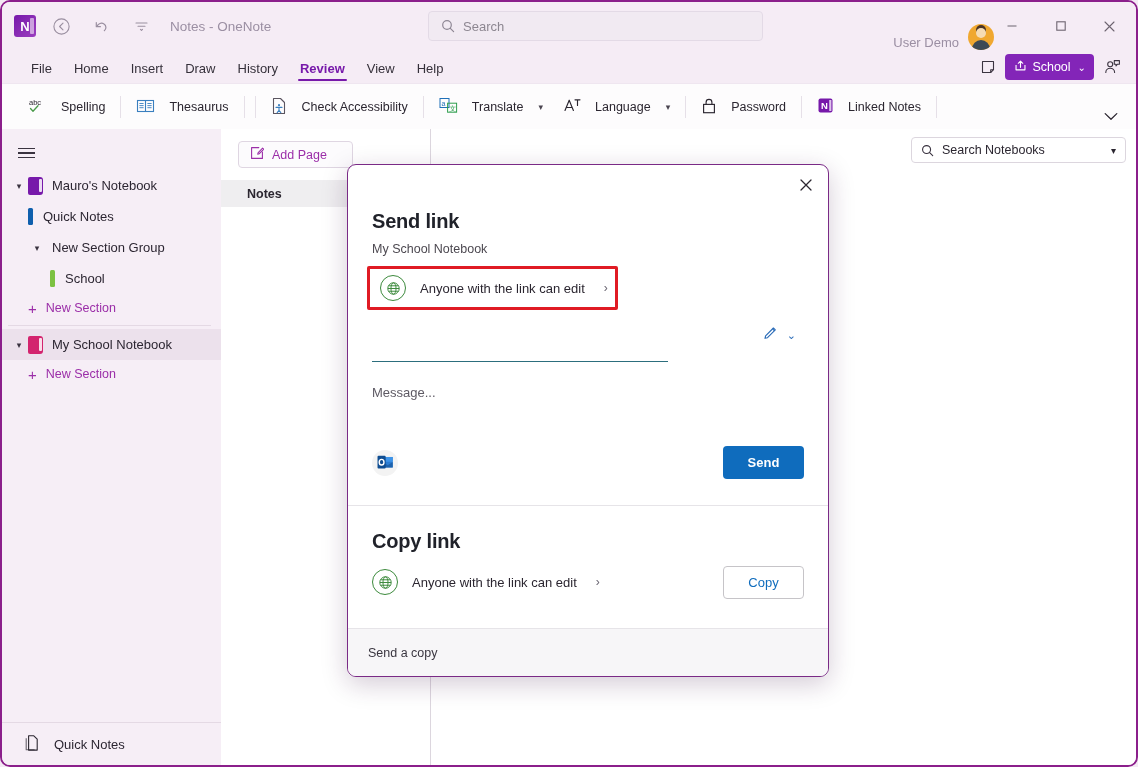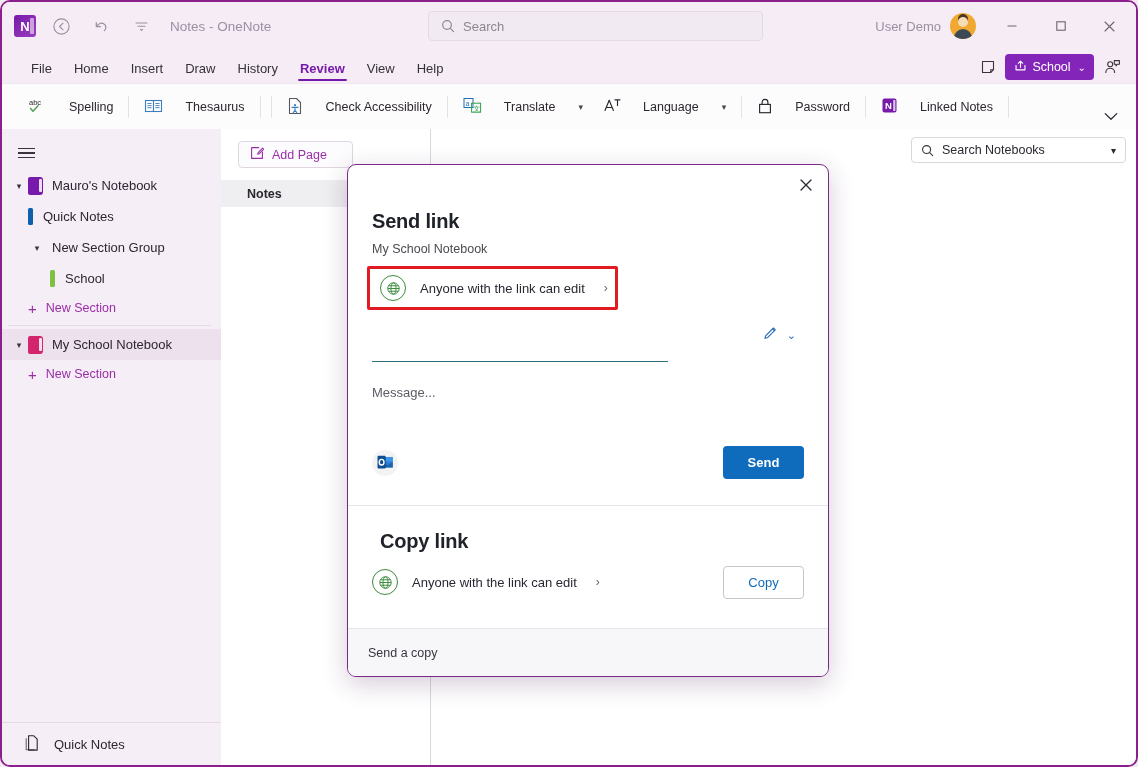--- a/index.html
+++ b/index.html
@@ -85,25 +85,25 @@
     margin: 0 8px 0 12px;
     color: #8e8794;
     display: flex;
   }
   .search-box .ph {
     font-size: 13px;
     color: #8d8791;
   }
   .user-area {
     position: absolute;
-    right: 160px;
+    right: 142px;
     top: 0;
     height: 48px;
     display: flex;
-    align-items: center;
+    align-items: flex-end;
     gap: 9px;
   }
   .user-name {
     font-size: 13px;
     color: #9b8fa3;
   }
   .avatar {
     width: 26px; height: 26px;
     border-radius: 50%;
     background: #f0a830;
@@ -214,21 +214,21 @@
     border-top: 1px solid #efe6f0;
     display: flex;
     align-items: center;
     padding-left: 16px;
     position: relative;
     gap: 0;
   }
   .rb-item {
     display: flex;
     align-items: center;
-    gap: 22px;
+    gap: 14px;
     height: 32px;
     padding: 0 10px;
     font-size: 12.5px;
     color: #2b2630;
     white-space: nowrap;
   }
   .rb-sep {
     width: 1px;
     height: 22px;
     background: #e6e0e8;
@@ -564,21 +564,20 @@
     border-radius: 4px;
     font-family: "Liberation Sans", sans-serif;
   }
   .dlg-divider { height: 1px; background: #e6e4e8; }
   .copy-title {
     font-size: 20px;
     font-weight: bold;
     color: #20222a;
     padding-top: 24px;
     letter-spacing: -.2px;
-    margin-left: 8px;
   }
   .copy-row {
     display: flex;
     align-items: center;
     justify-content: space-between;
     margin-top: 11px;
     padding-bottom: 28px;
   }
   .copy-btn {
     width: 81px; height: 33px;

